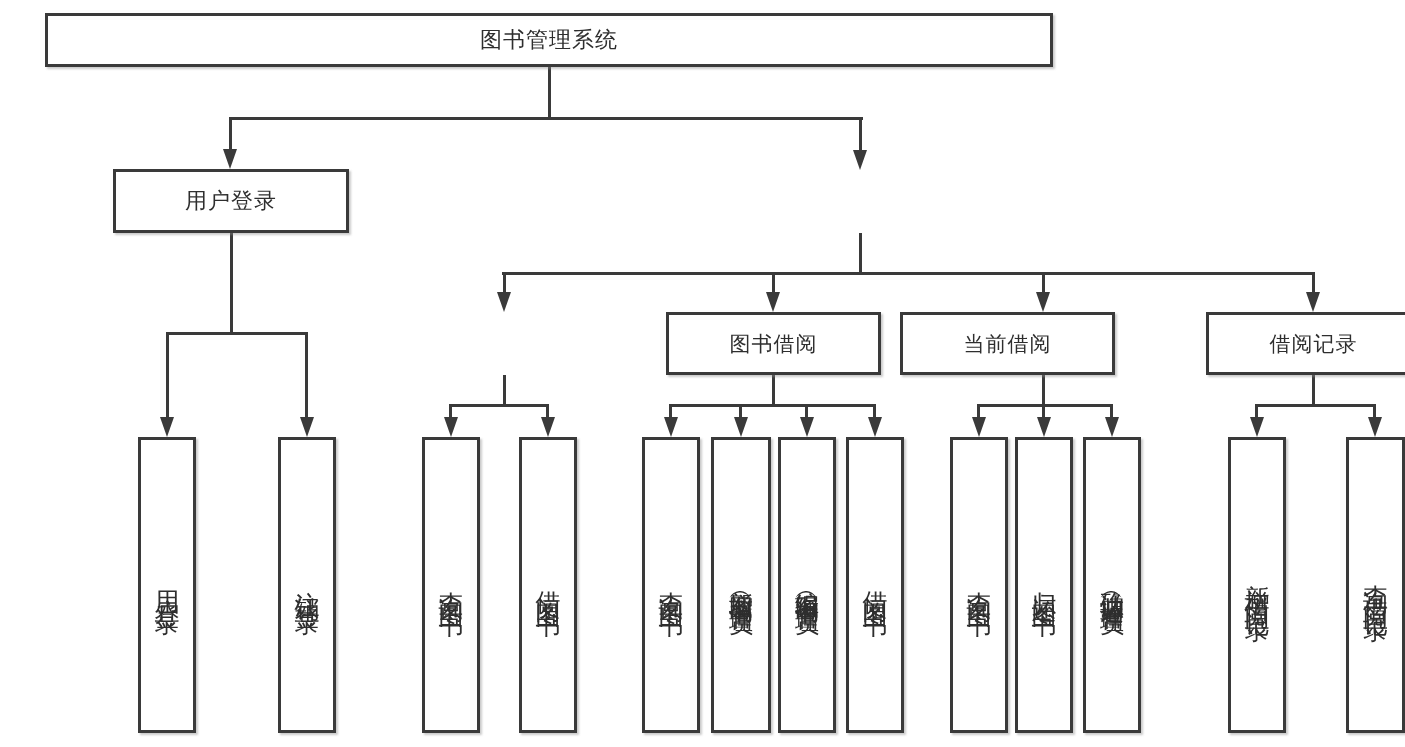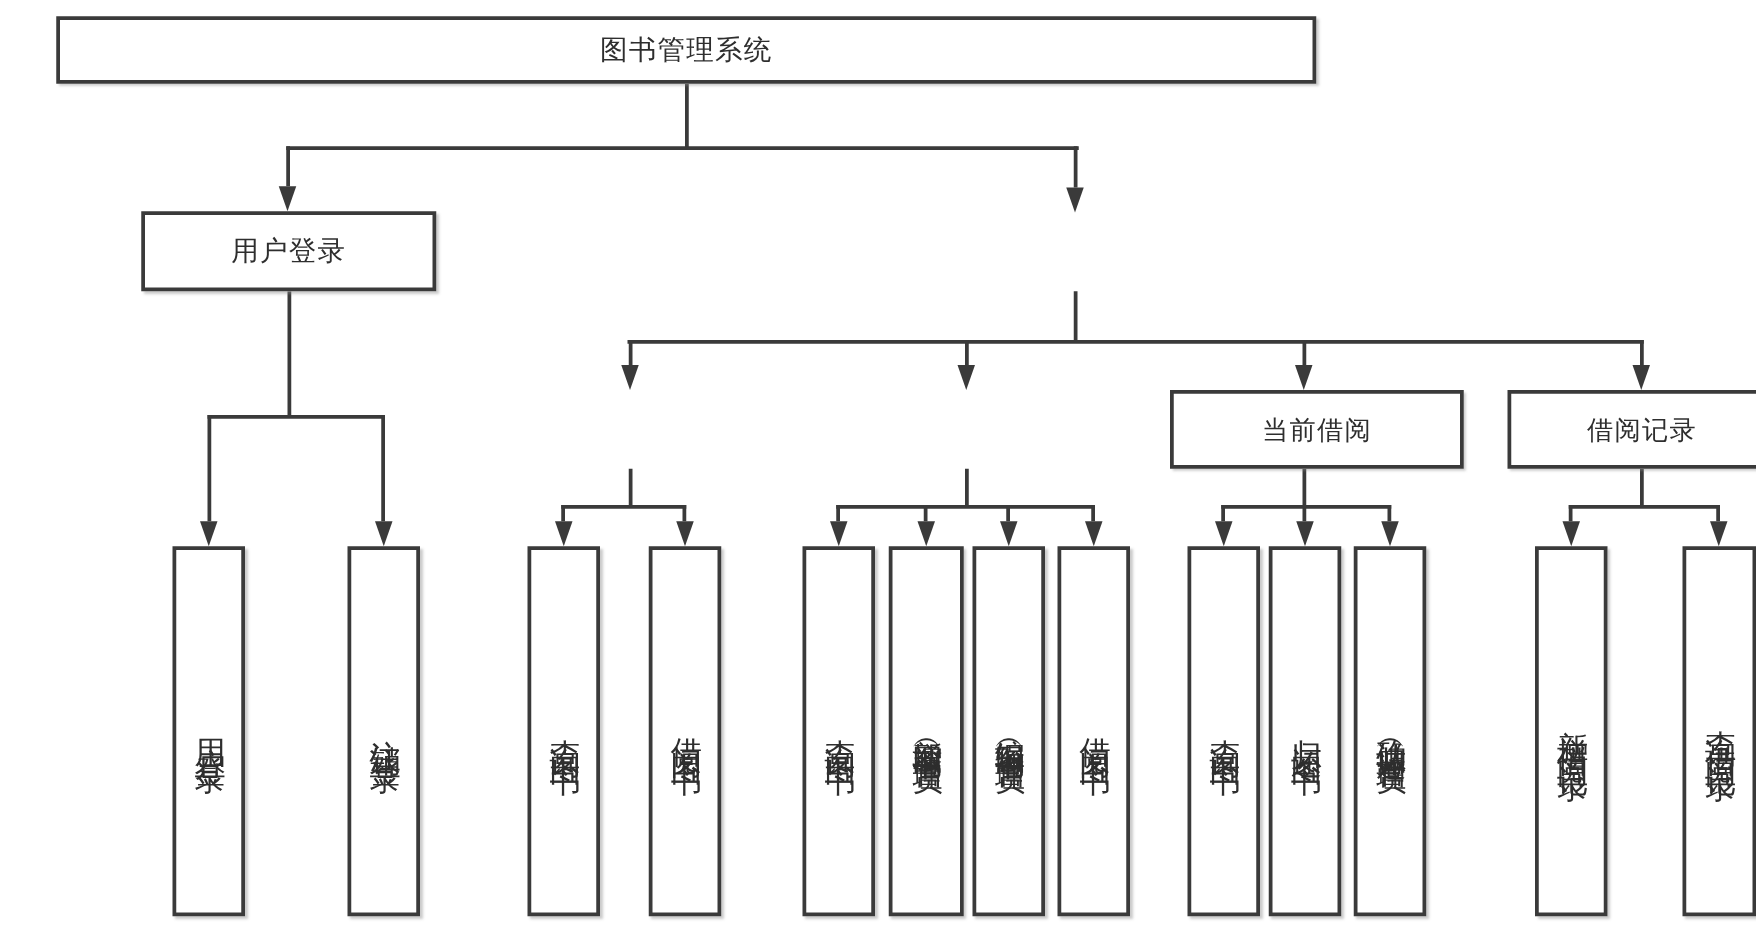--- a/index.html
+++ b/index.html
@@ -101,21 +101,24 @@
   <div class="ar" style="left:1335px;top:417px"></div>
 
   <div class="box root" style="left:12px;top:13px;width:1008px;height:54px">
     <span>图书管理系统</span>
   </div>
 
   <div class="box lvl1" style="left:80px;top:169px;width:236px;height:64px">
     <span>用户登录</span>
   </div>
 
-  <div class="box mid" style="left:903px;top:312px;width:235px;height:63px">
+  <div class="box mid" style="left:633px;top:312px;width:215px;height:63px">
+    <span>图书借阅</span>
+  </div>
+  <div class="box mid" style="left:867px;top:312px;width:215px;height:63px">
     <span>当前借阅</span>
   </div>
   <div class="box mid" style="left:1173px;top:312px;width:215px;height:63px">
     <span>借阅记录</span>
   </div>
 
   <div class="box leaf" style="left:105px;top:437px;width:58px;height:296px">
     <span>用户登录</span>
   </div>
   <div class="box leaf" style="left:245px;top:437px;width:58px;height:296px">

